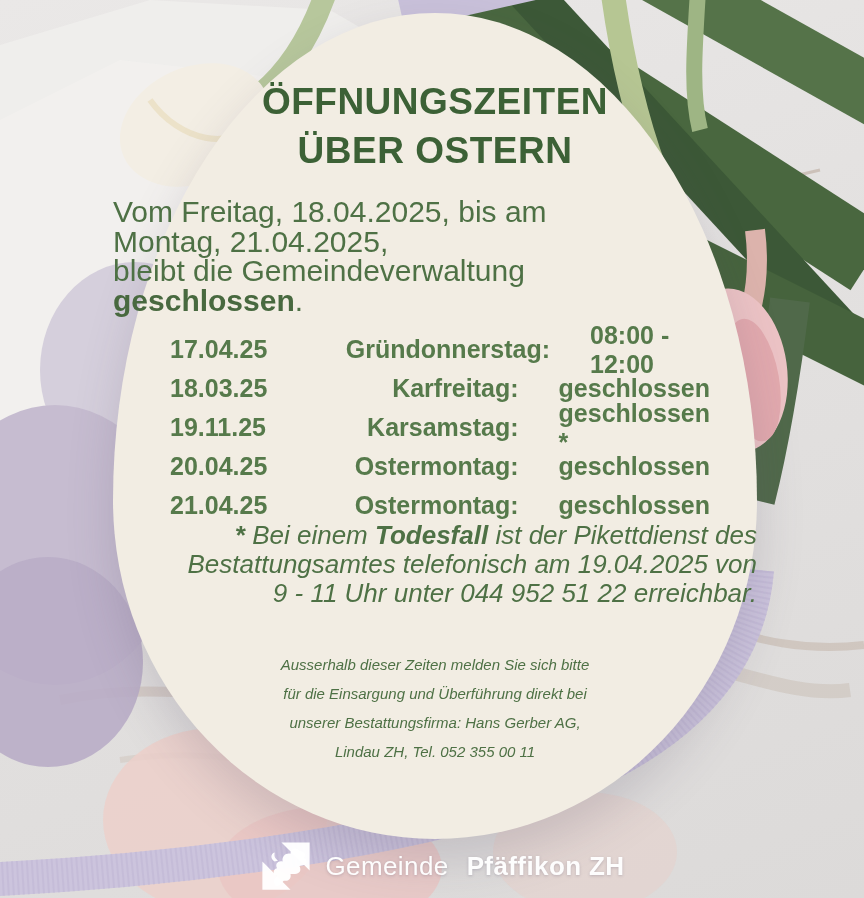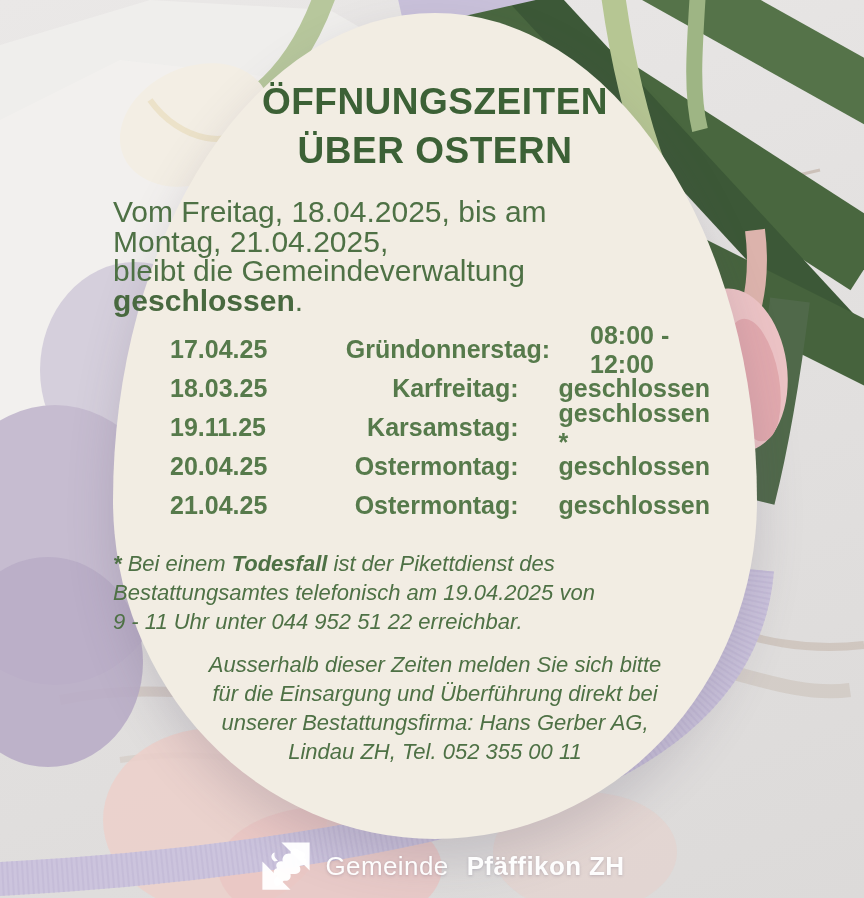--- a/index.html
+++ b/index.html
@@ -32,27 +32,27 @@
   .intro b{font-weight:700;color:#48693f;}
   .schedule{
     top:317px;left:57px !important;width:540px !important;
     color:#567a4b;font-size:25px;font-weight:700;
   }
   .sched-row{display:flex;align-items:center;height:39px;gap:40px;}
   .cell-date{width:100px;text-align:left;}
   .cell-day{width:218px;margin-left:22px;text-align:right;}
   .cell-status{flex:1;}
   .footnote{
-    top:536px;text-align:left;font-style:italic;
-    font-size:22px;line-height:29px;color:#4e7145;
+    top:508px;text-align:right;font-style:italic;
+    font-size:26px;line-height:29px;color:#4e7145;
   }
   .footnote b{font-weight:700;}
   .outside{
     top:637px;text-align:center;font-style:italic;
-    font-size:22px;line-height:29px;color:#4e7145;
+    font-size:15px;line-height:29px;color:#4e7145;
   }
   .footer{
     position:absolute;left:0;top:834px;width:864px;height:64px;
     display:flex;align-items:center;justify-content:center;gap:12px;
     padding-right:26px;box-sizing:border-box;
     z-index:4;color:rgba(255,255,255,.97);
     font-size:26px;letter-spacing:.4px;
     text-shadow:0 1px 3px rgba(80,70,100,.25);
     margin-left:23px;
   }

